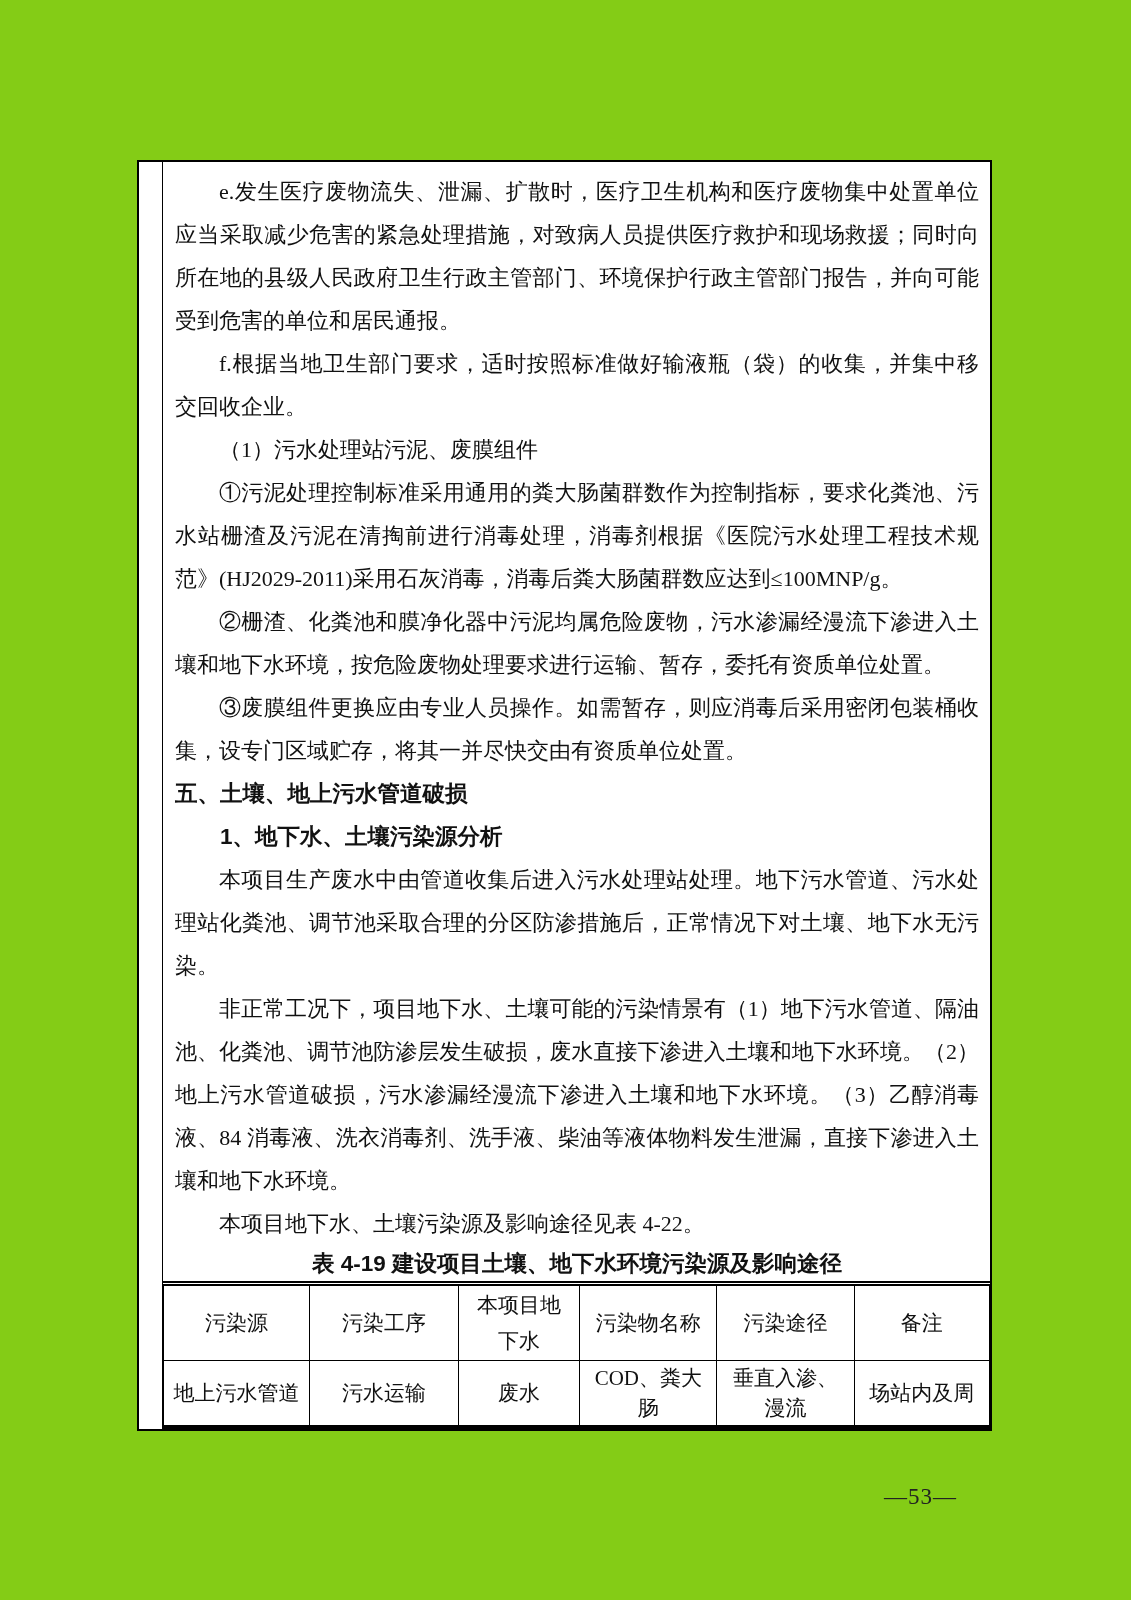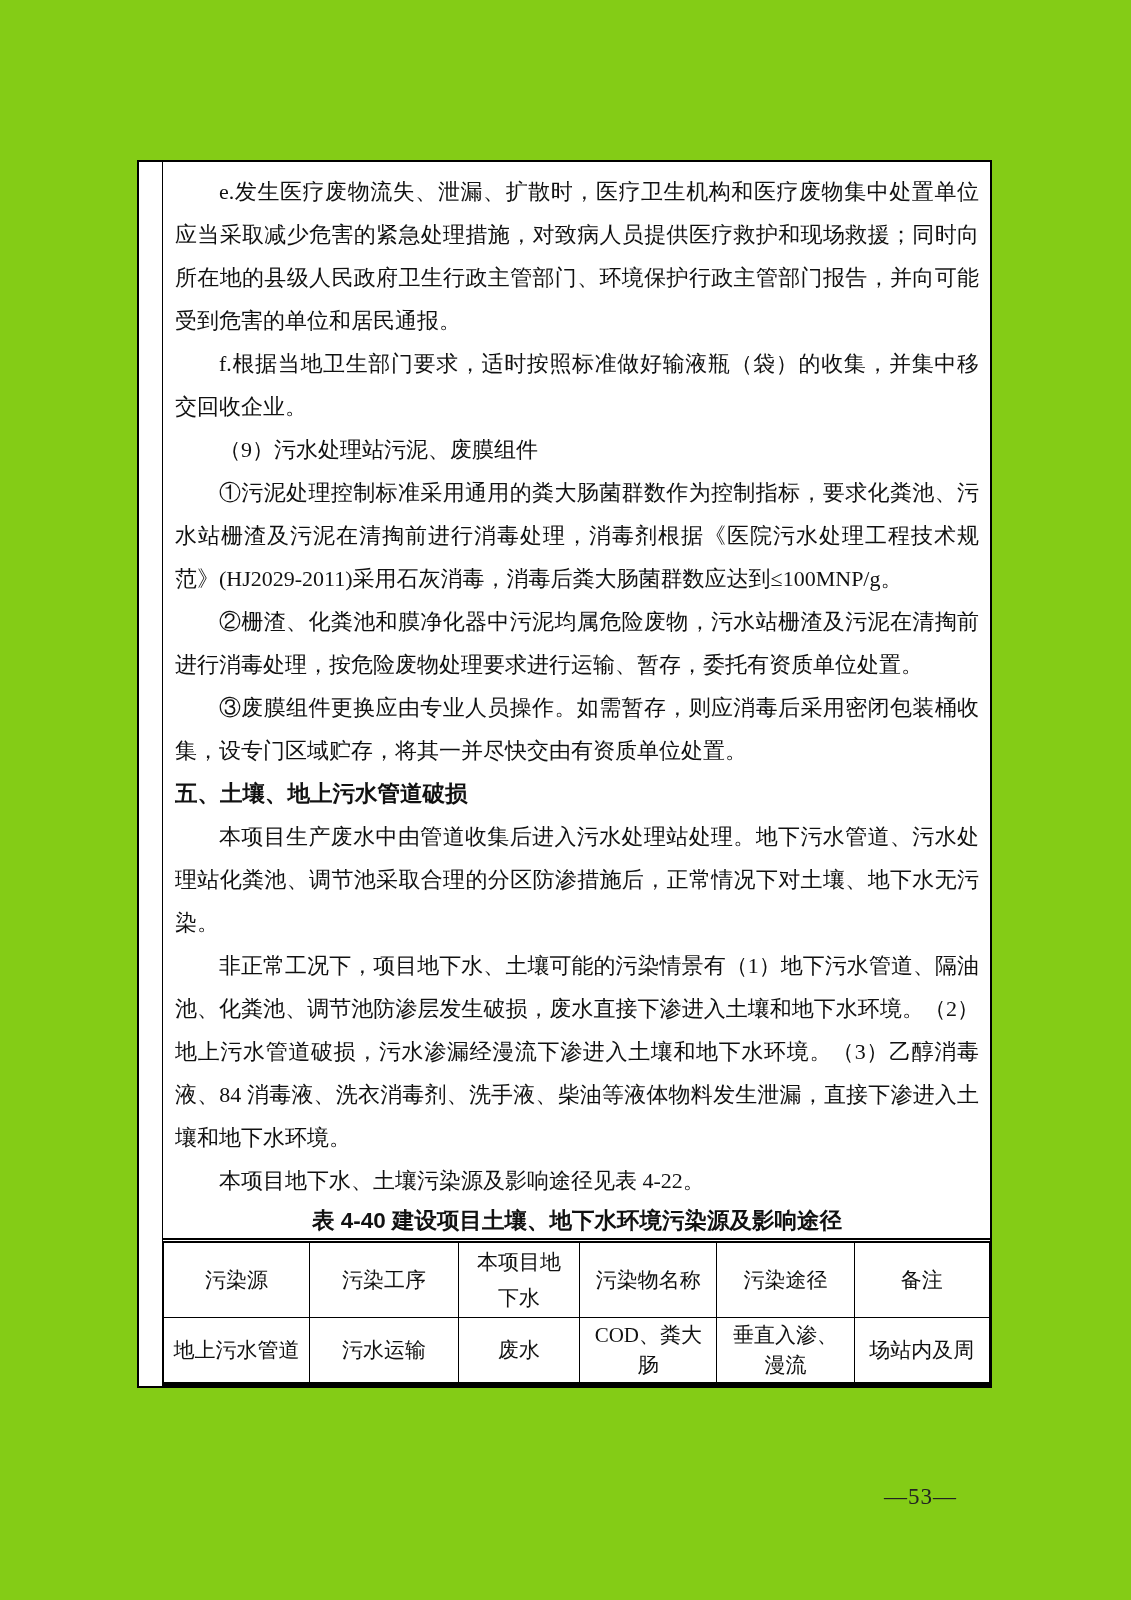--- a/index.html
+++ b/index.html
@@ -97,32 +97,33 @@
 </head>
 <body>
 
 <div class="page">
   <div class="content-frame">
     <div class="left-gutter"></div>
     <div class="main-cell">
 
       <p class="para">e.发生医疗废物流失、泄漏、扩散时，医疗卫生机构和医疗废物集中处置单位应当采取减少危害的紧急处理措施，对致病人员提供医疗救护和现场救援；同时向所在地的县级人民政府卫生行政主管部门、环境保护行政主管部门报告，并向可能受到危害的单位和居民通报。</p>
       <p class="para">f.根据当地卫生部门要求，适时按照标准做好输液瓶（袋）的收集，并集中移交回收企业。</p>
-      <p class="para">（9）污水处理站污泥、废膜组件</p>
+      <p class="para">（1）污水处理站污泥、废膜组件</p>
       <p class="para">①污泥处理控制标准采用通用的粪大肠菌群数作为控制指标，要求化粪池、污水站栅渣及污泥在清掏前进行消毒处理，消毒剂根据《医院污水处理工程技术规范》(HJ2029-2011)采用石灰消毒，消毒后粪大肠菌群数应达到≤100MNP/g。</p>
-      <p class="para">②栅渣、化粪池和膜净化器中污泥均属危险废物，污水站栅渣及污泥在清掏前进行消毒处理，按危险废物处理要求进行运输、暂存，委托有资质单位处置。</p>
+      <p class="para">②栅渣、化粪池和膜净化器中污泥均属危险废物，污水渗漏经漫流下渗进入土壤和地下水环境，按危险废物处理要求进行运输、暂存，委托有资质单位处置。</p>
       <p class="para">③废膜组件更换应由专业人员操作。如需暂存，则应消毒后采用密闭包装桶收集，设专门区域贮存，将其一并尽快交由有资质单位处置。</p>
 
       <h2 class="heading-1">五、土壤、地上污水管道破损</h2>
+      <h3 class="heading-2">1、地下水、土壤污染源分析</h3>
 
       <p class="para">本项目生产废水中由管道收集后进入污水处理站处理。地下污水管道、污水处理站化粪池、调节池采取合理的分区防渗措施后，正常情况下对土壤、地下水无污染。</p>
       <p class="para">非正常工况下，项目地下水、土壤可能的污染情景有（1）地下污水管道、隔油池、化粪池、调节池防渗层发生破损，废水直接下渗进入土壤和地下水环境。（2）地上污水管道破损，污水渗漏经漫流下渗进入土壤和地下水环境。（3）乙醇消毒液、84 消毒液、洗衣消毒剂、洗手液、柴油等液体物料发生泄漏，直接下渗进入土壤和地下水环境。</p>
       <p class="para">本项目地下水、土壤污染源及影响途径见表 4-22。</p>
 
-      <div class="table-title">表 4-40 建设项目土壤、地下水环境污染源及影响途径</div>
+      <div class="table-title">表 4-19 建设项目土壤、地下水环境污染源及影响途径</div>
 
       <table class="data-table">
         <colgroup>
           <col style="width:17.7%">
           <col style="width:18.0%">
           <col style="width:14.7%">
           <col style="width:16.6%">
           <col style="width:16.6%">
           <col style="width:16.4%">
         </colgroup>

